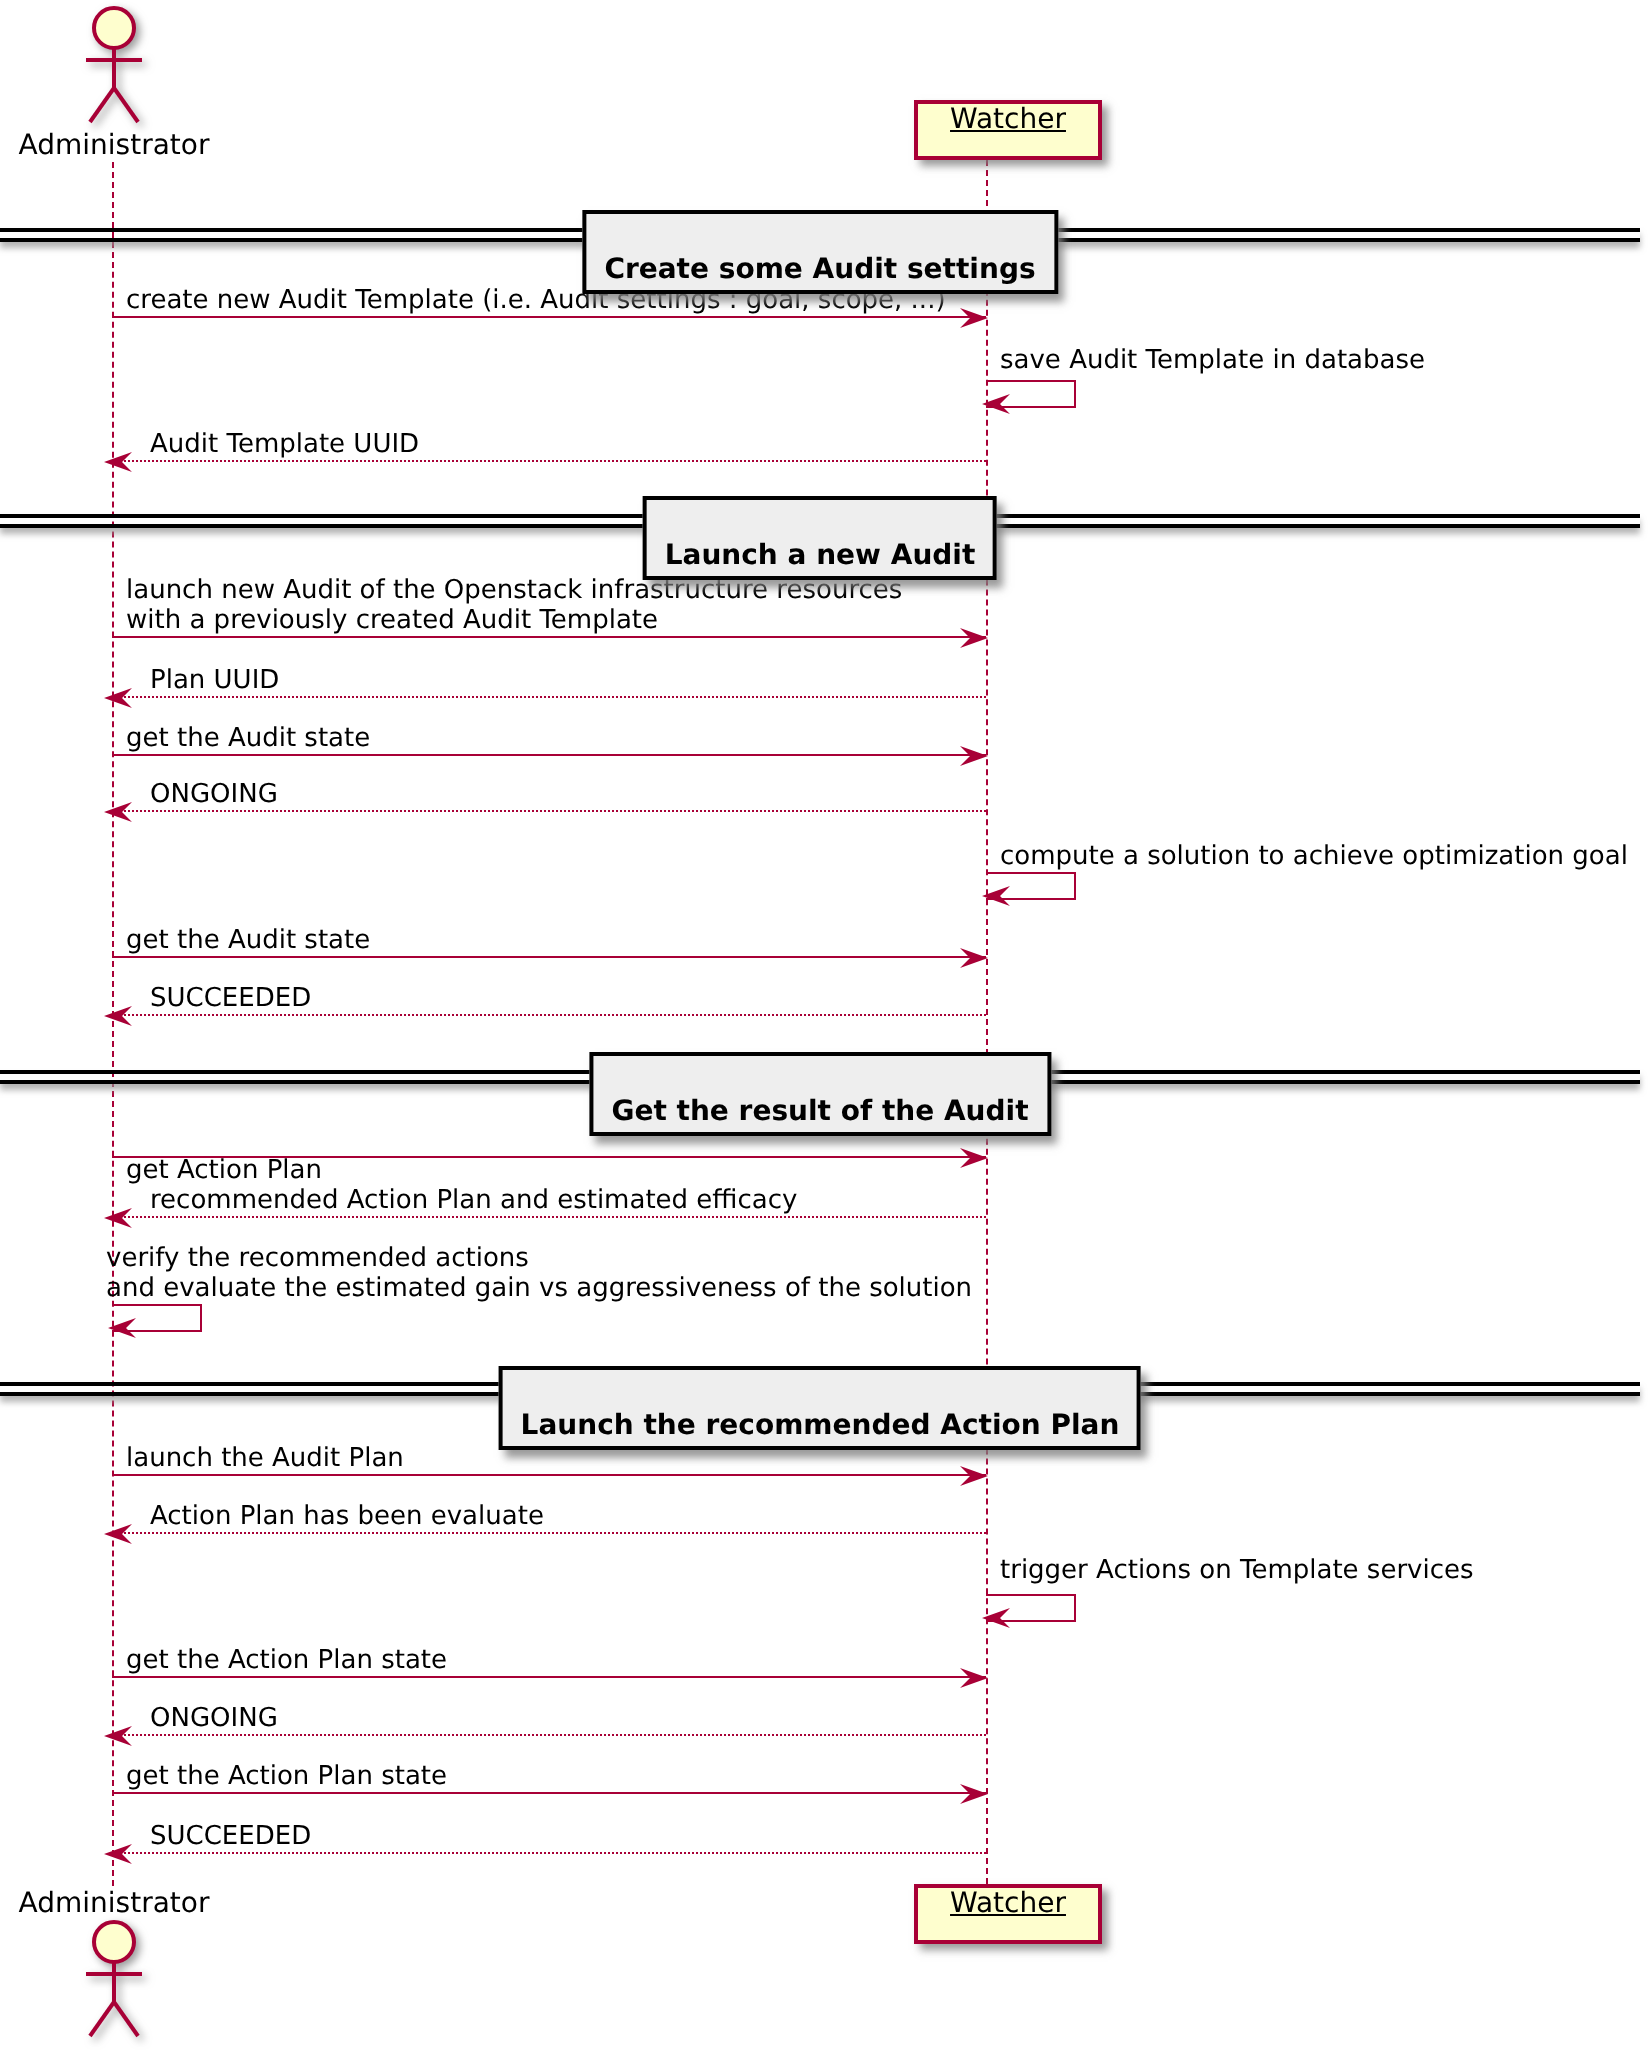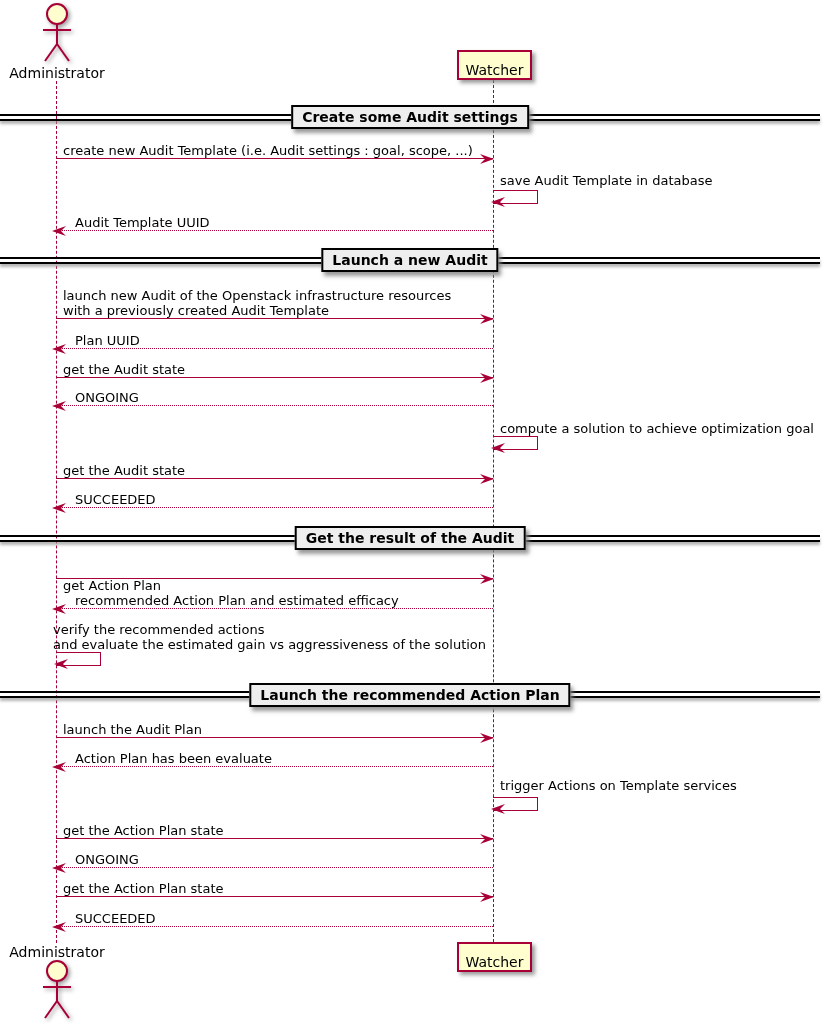--- a/index.html
+++ b/index.html
@@ -16,29 +16,29 @@
   }
   .lifeline{position:absolute;width:0;border-left:1px dashed var(--line);z-index:1;}
   .divline{
     position:absolute;left:0;width:820px;height:3px;
     border-top:2px solid #000;border-bottom:2px solid #000;z-index:2;
     box-shadow:0 3px 3px rgba(150,150,150,.7);
   }
   .divbox{
     position:absolute;left:410px;transform:translateX(-50%);
     background:var(--dfill);border:2px solid #000;
-    height:24px;box-sizing:border-box;padding:1px 9px;
+    height:24px;box-sizing:border-box;padding:19px 9px;
     font-weight:bold;font-size:14px;line-height:18px;white-space:nowrap;
     z-index:3;box-shadow:3px 4px 4px rgba(130,130,130,.8);
   }
   .pbox{
-    position:absolute;width:75px;height:30px;box-sizing:border-box;
+    position:absolute;width:94px;height:30px;box-sizing:border-box;
     background:var(--pfill);border:2px solid var(--line);
-    display:flex;align-items:flex-end;justify-content:center;
-    font-size:14px;z-index:3;box-shadow:3px 3px 4px rgba(130,130,130,.8);
+    display:flex;align-items:flex-start;justify-content:center;
+    font-size:14px;z-index:3;box-shadow:3px 3px 4px rgba(130,130,130,.8);text-decoration:underline;
   }
   .plabel{position:absolute;font-size:14px;text-align:center;z-index:3;}
   .actor{position:absolute;color:var(--line);z-index:3;filter:drop-shadow(2px 2px 2px rgba(130,130,130,.8));}
   .actor circle{fill:var(--pfill);}
   .lbl{position:absolute;font-size:13px;line-height:15px;white-space:pre-line;z-index:2;}
   .line{position:absolute;height:0;z-index:2;}
   .solid{border-top:1px solid var(--line);}
   .dotted{border-top:1px dotted var(--line);}
   .head{position:absolute;color:var(--line);z-index:3;}
   .loop{position:absolute;width:44px;height:12px;border:1px solid var(--line);border-left:none;z-index:2;}

